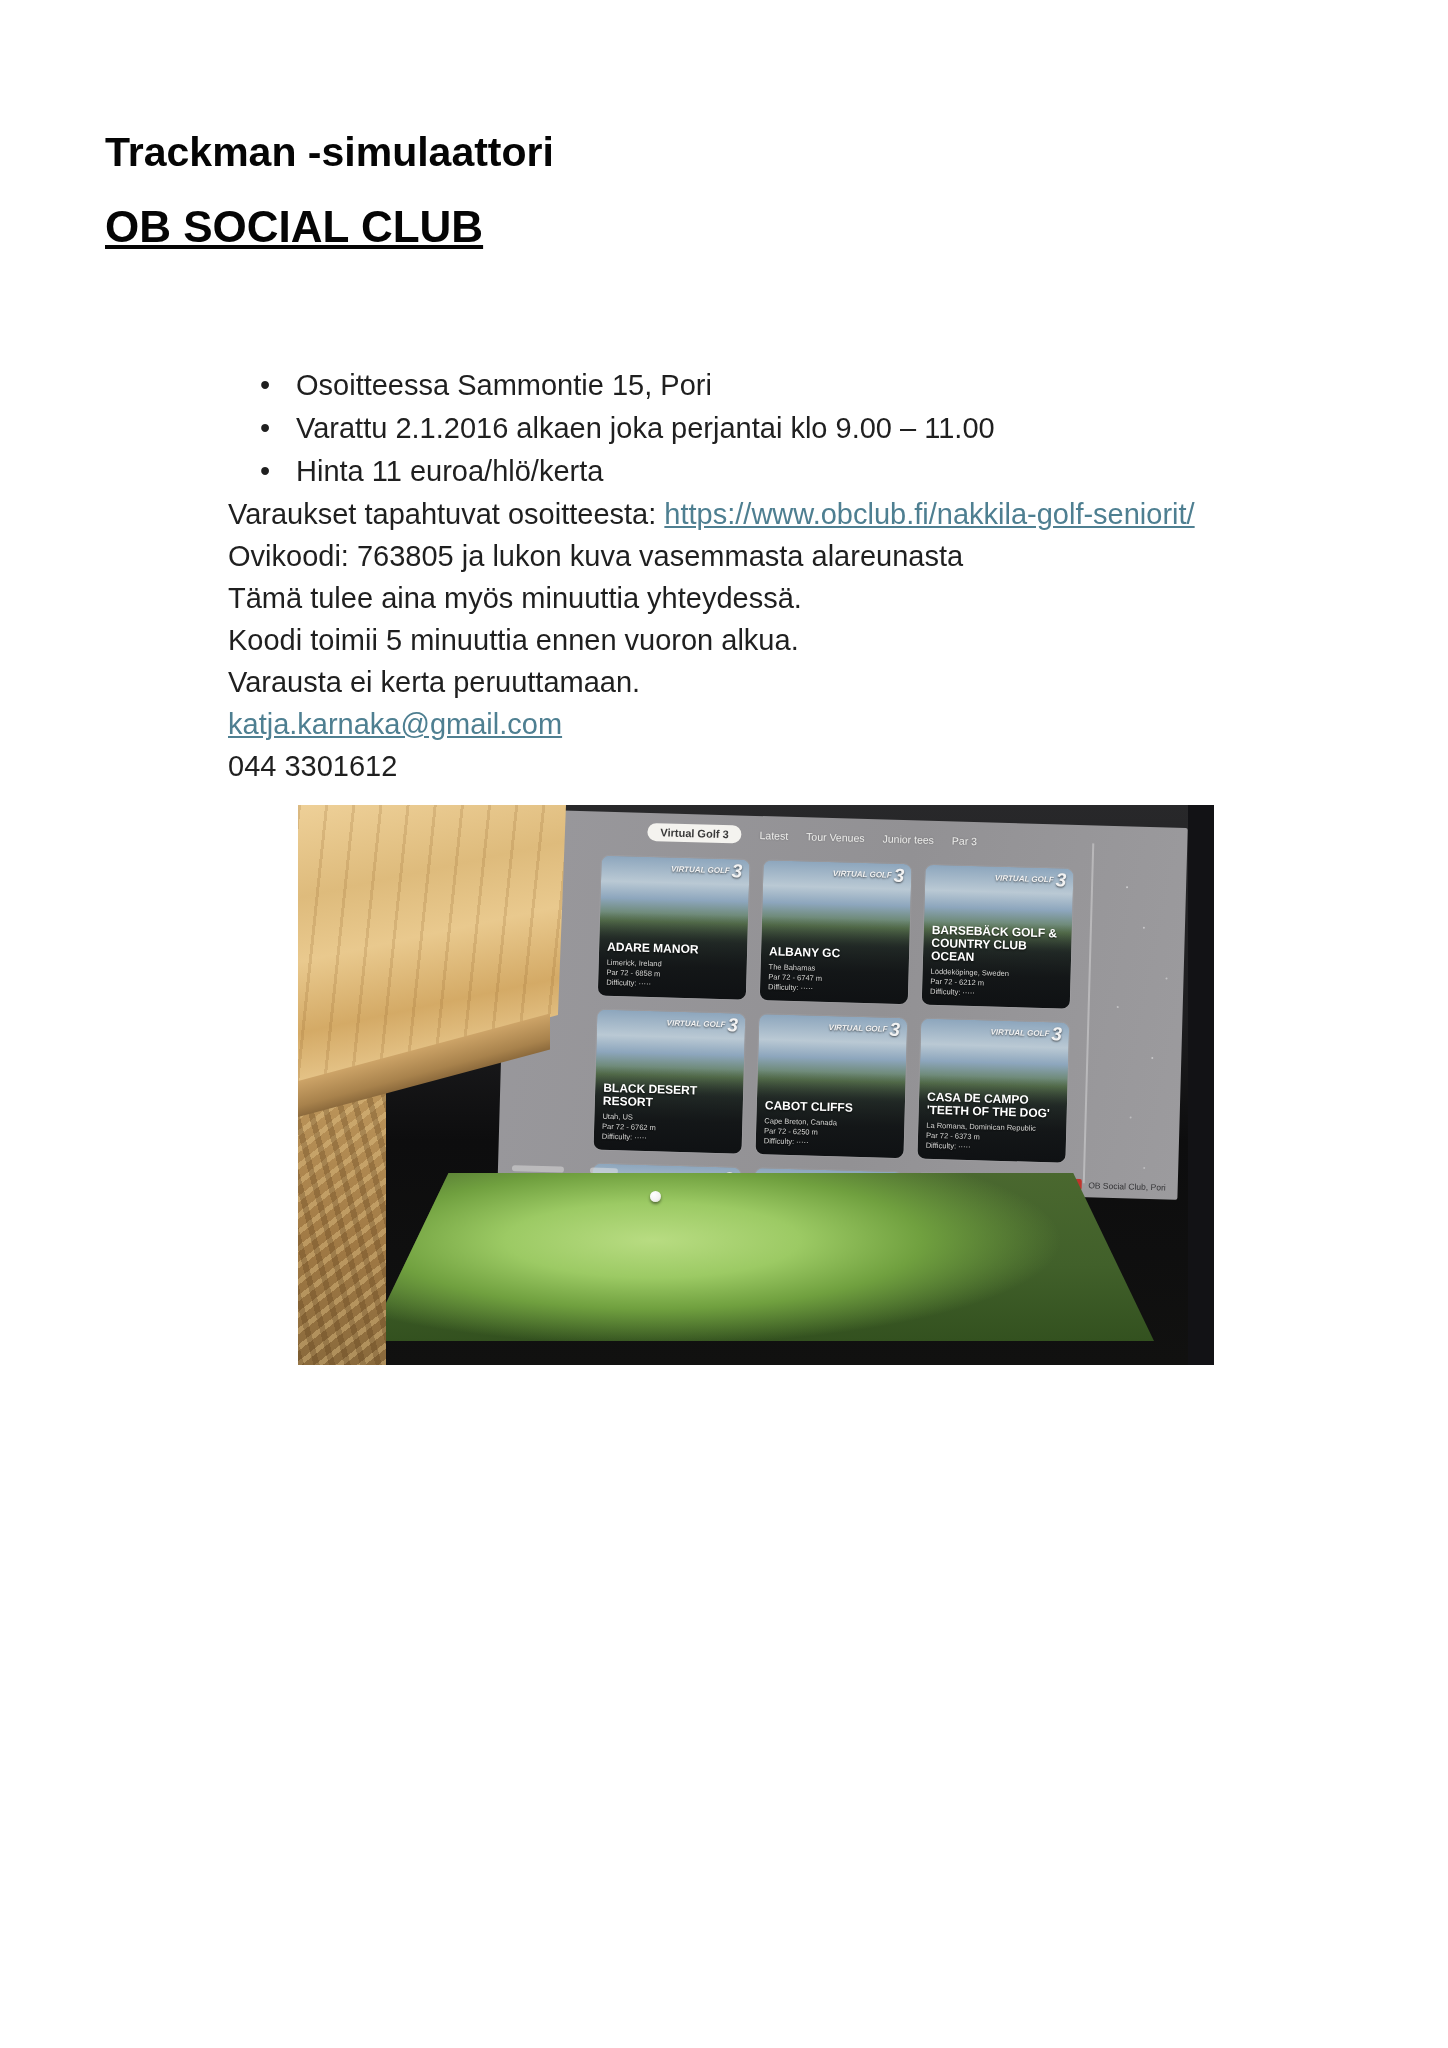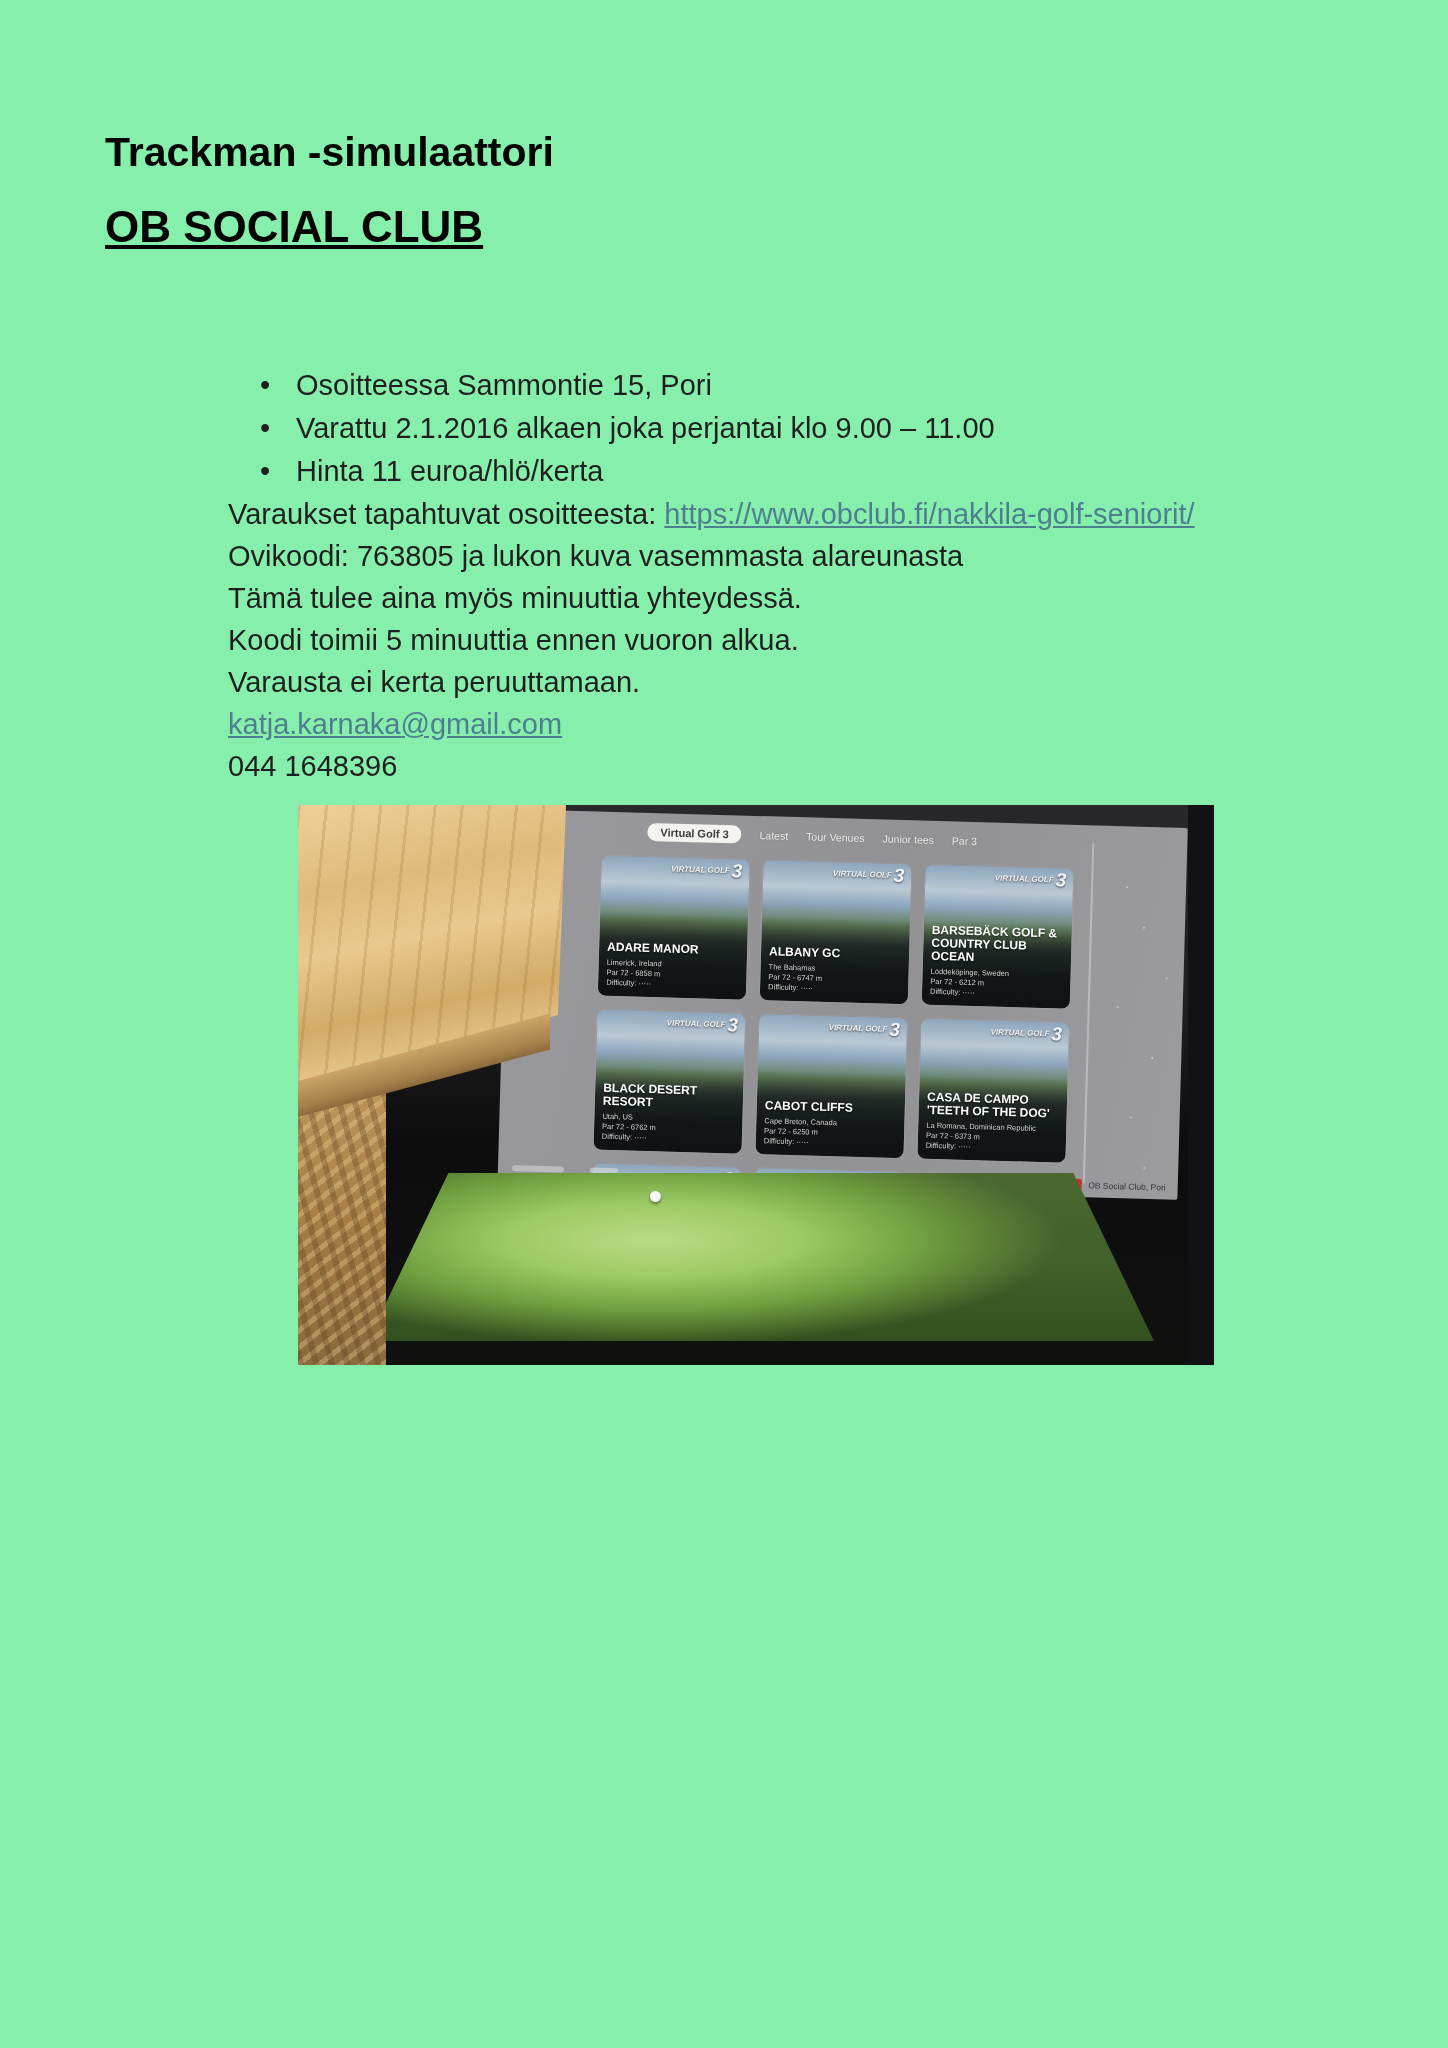--- a/index.html
+++ b/index.html
@@ -1,18 +1,18 @@
 <!DOCTYPE html>
 <html><head>
 <meta charset="utf-8">
 <style>
   html,body { margin:0; padding:0; background:#e9e9e9; }
   .page {
     position:relative; width:1448px; height:2048px; margin:0 auto;
-    background:#86efac; box-sizing:border-box; padding-top:128px;
+    background:#ffffff; box-sizing:border-box; padding-top:128px;
     font-family:"Liberation Sans","DejaVu Sans",sans-serif; color:#1f1f1f;
     overflow:hidden;
   }
   h1.doc-title { margin:0 0 0 105px; font-size:41px; line-height:1.2; color:#050505; font-weight:bold; }
   h2.doc-subtitle { margin:24px 0 0 105px; font-size:44px; line-height:1.2; color:#050505; font-weight:bold;text-decoration:underline; }
 
   ul.doc-bullets { list-style:none; margin:110px 0 0 0; padding:0 0 0 296px; }
   ul.doc-bullets li { position:relative; font-size:29px; line-height:43px; }
   ul.doc-bullets li::before { content:"•"; position:absolute; left:-36px; top:0; font-size:29px; }
 
@@ -128,21 +128,21 @@
 
   <p class="doc-par mt-door"><span>Ovikoodi: 763805 ja lukon kuva vasemmasta alareunasta</span><br>
   <span>Tämä tulee aina myös minuuttia yhteydessä.</span><br>
   <span>Koodi toimii 5 minuuttia ennen vuoron alkua.</span></p>
 
   <p class="doc-par mt-cancel">Varausta ei kerta peruuttamaan.</p>
 
 
   <p class="doc-par mt-email2"><a href="#" class="doc-link" style="color: rgb(78, 127, 145); margin-top: 36px;">katja.karnaka@gmail.com</a></p>
 
-  <p class="doc-par mt-phone2">044 1648396</p>
+  <p class="doc-par mt-phone2">044 3301612</p>
 
   <div class="photo" role="img">
 
     <div class="screen">
       <div class="tabbar">
         <span class="tab-pill">Virtual Golf 3</span>
         <span class="tab-plain">Latest</span>
         <span class="tab-plain">Tour Venues</span>
         <span class="tab-plain">Junior tees</span>
         <span class="tab-plain">Par 3</span>

